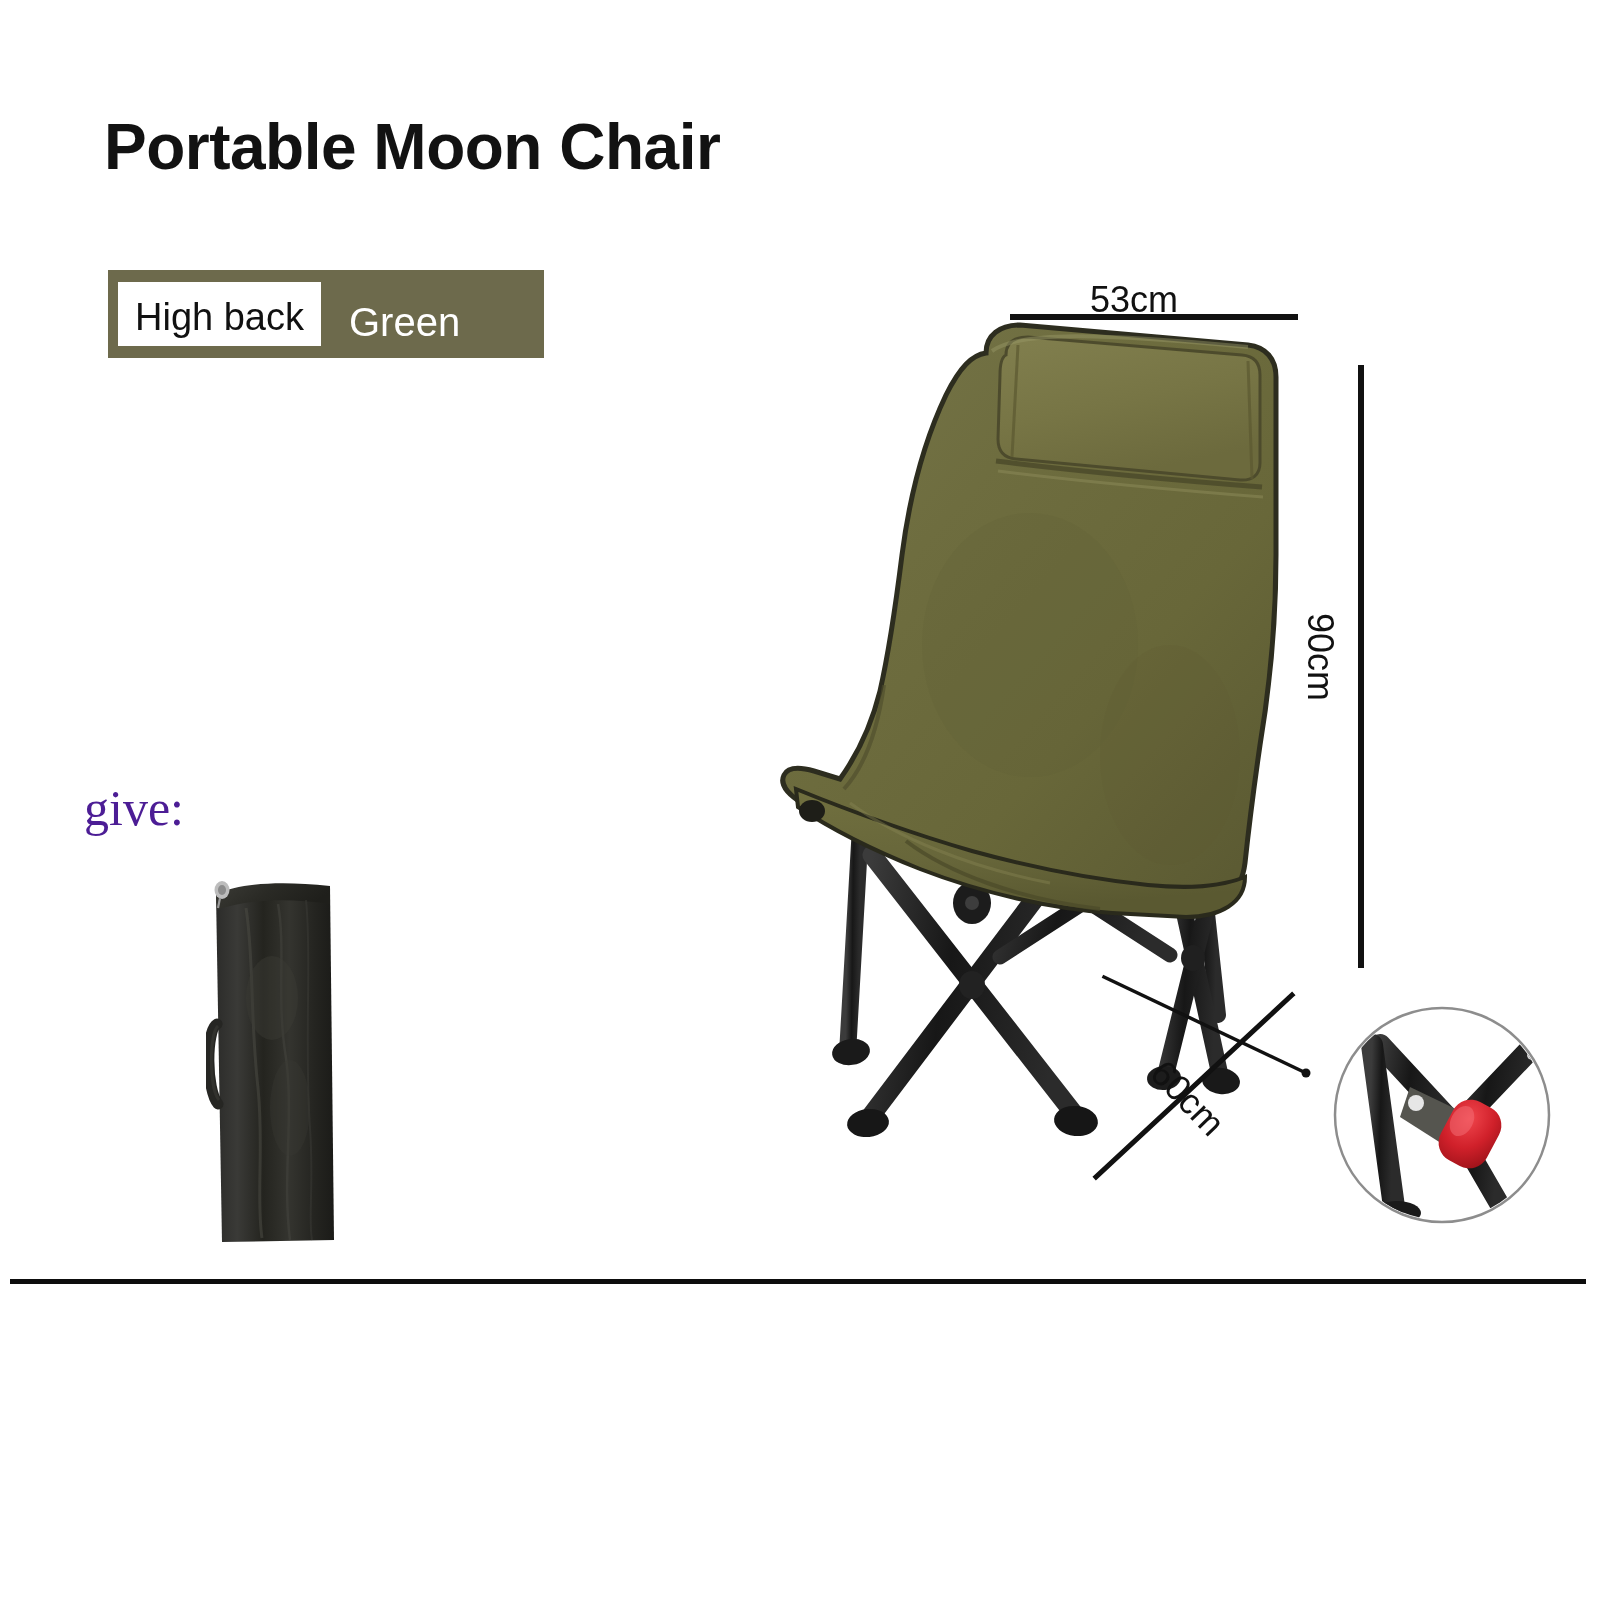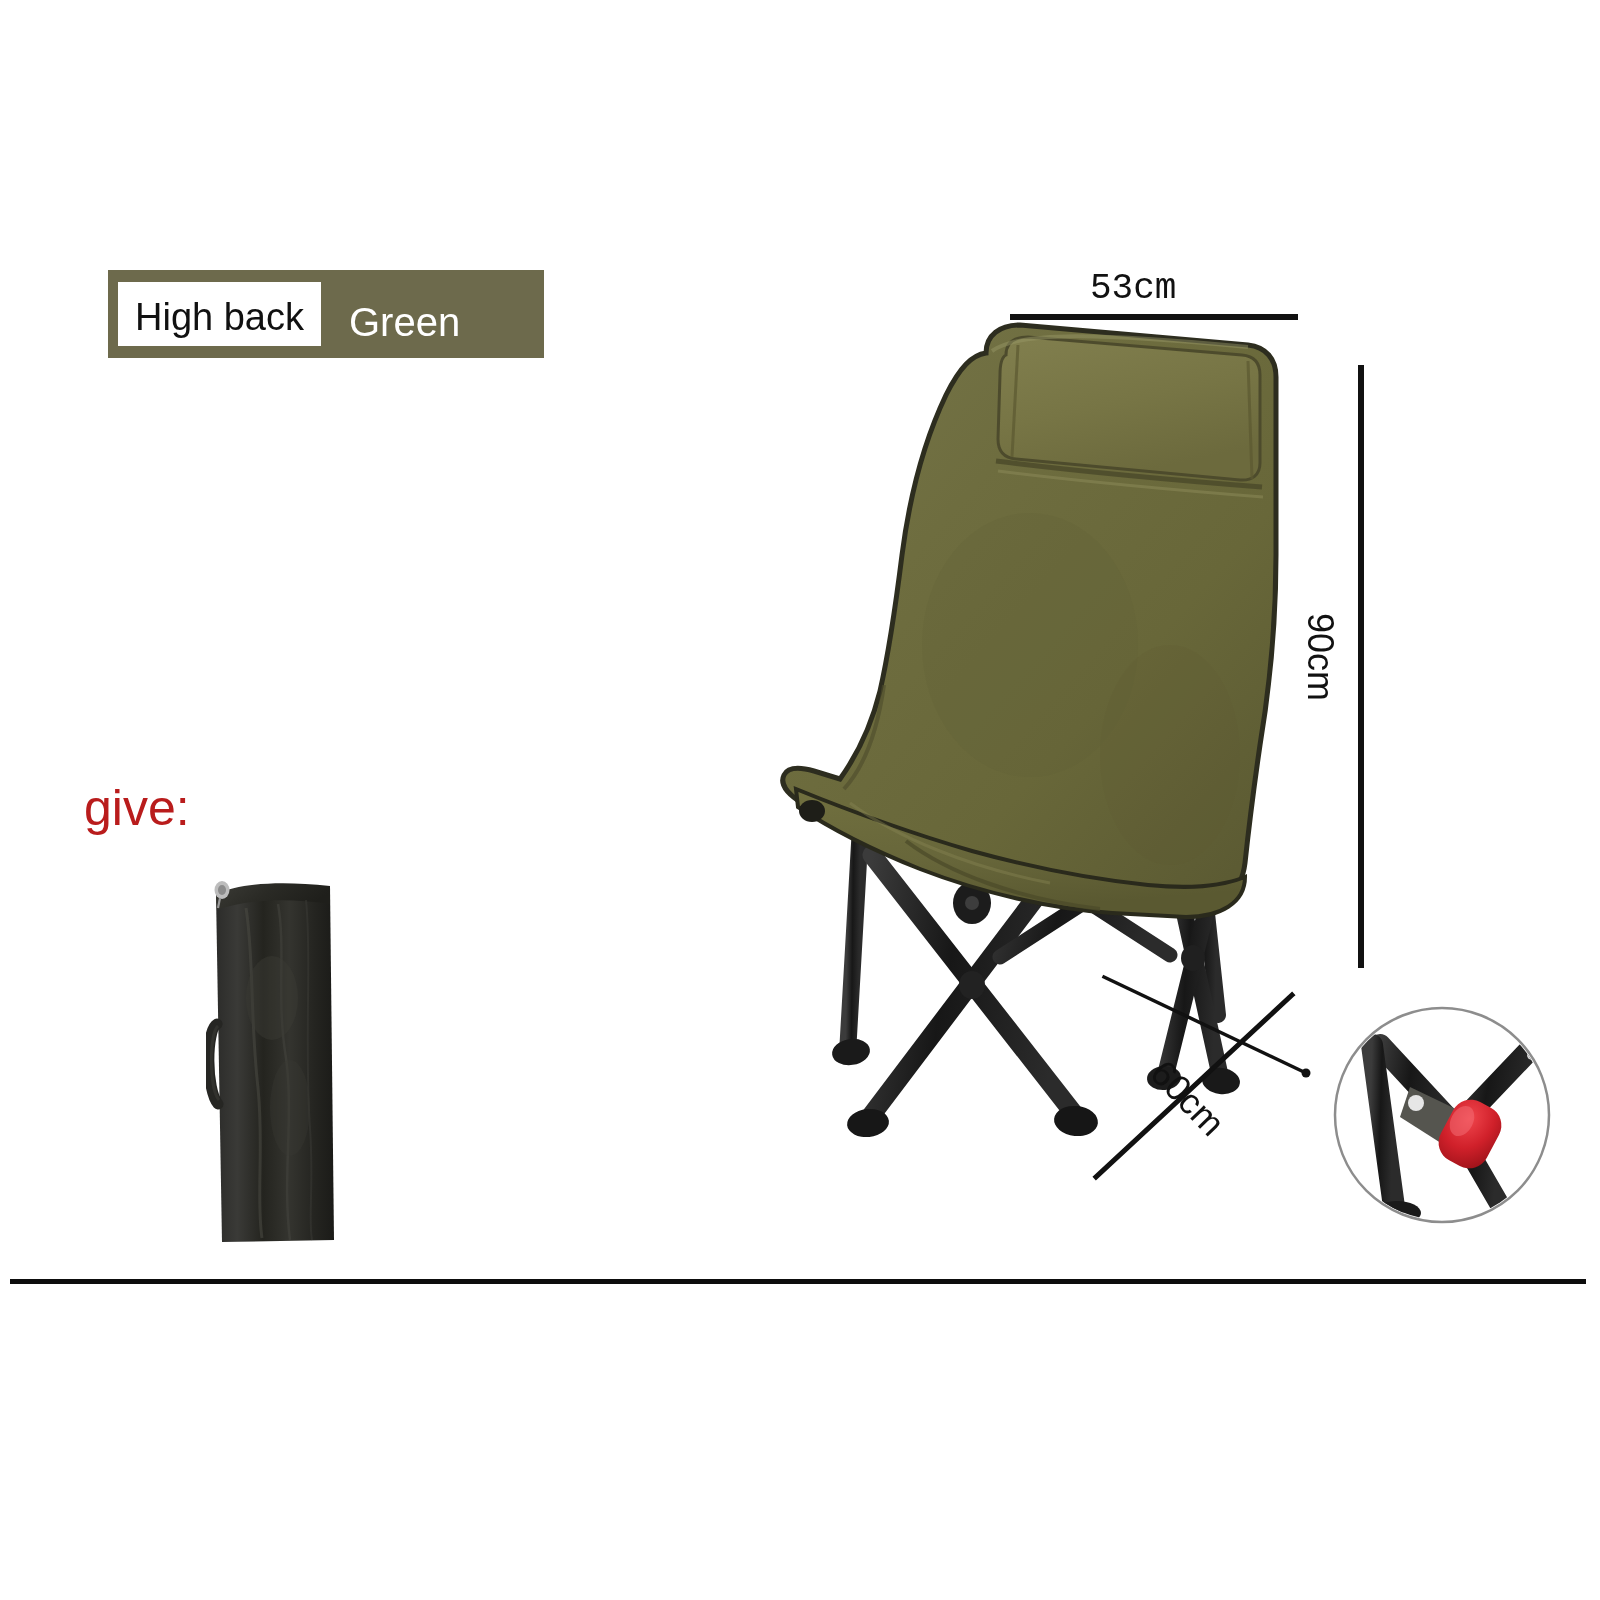--- a/index.html
+++ b/index.html
@@ -62,22 +62,23 @@
     white-space: nowrap;
     margin-top: 16px;
   }
 
   
   #give-label {
     position: absolute;
     left: 84px;
     top: 779px;
     font-size: 50px;
-    color: #b91c1c;
-    white-space: nowrap;
+    color: #4c1d95;
+    white-space: nowrap;
+    font-family: Liberation Serif, serif;
   }
 
   
   #storage-bag {
     position: absolute;
     left: 206px;
     top: 878px;
     width: 134px;
     height: 370px;
   }
@@ -93,22 +94,21 @@
 
   
   .dim-label {
     position: absolute;
     font-size: 36px;
     color: #111111;
     white-space: nowrap;
   }
   #dim-width-label {
     left: 1090px;
-    top: 268px;
-    font-family: Liberation Mono, monospace;
+    top: 279px;
   }
   #dim-height-label {
     left: 1341px;
     top: 613px;
     transform: rotate(90deg);
     transform-origin: left top;
   }
   #dim-depth-label {
     left: 1172px;
     top: 1052px;
@@ -142,20 +142,21 @@
     color: #111111;
     white-space: nowrap;
   }
   .spec-cell.col-left { width: 760px; }
 </style>
 </head>
 <body>
 
 <div id="page">
 
+  <div id="product-title">Portable Moon Chair</div>
 
   <div id="variant-badge">
     <span id="variant-type-chip">High back</span>
     <span id="variant-color-label">Green</span>
   </div>
 
   <div id="give-label">give:</div>
 
   <svg id="storage-bag" viewBox="0 0 134 370">
     <defs>

